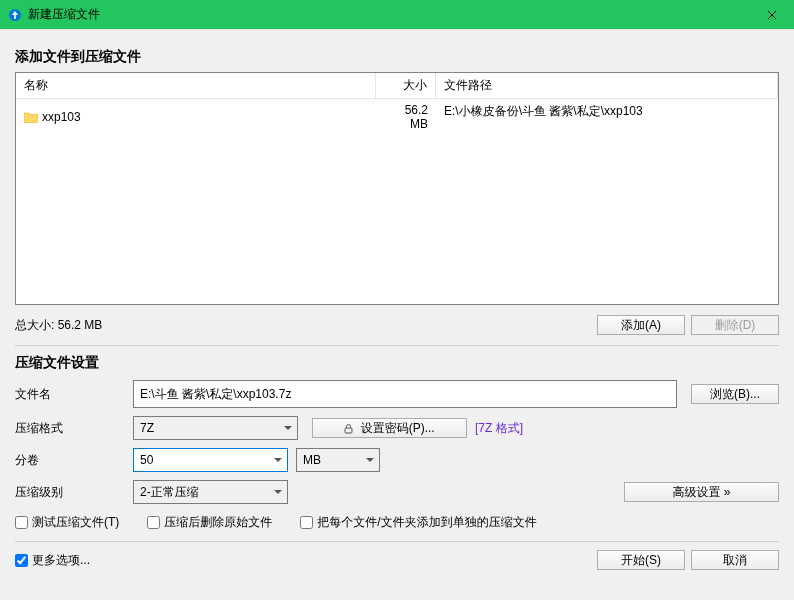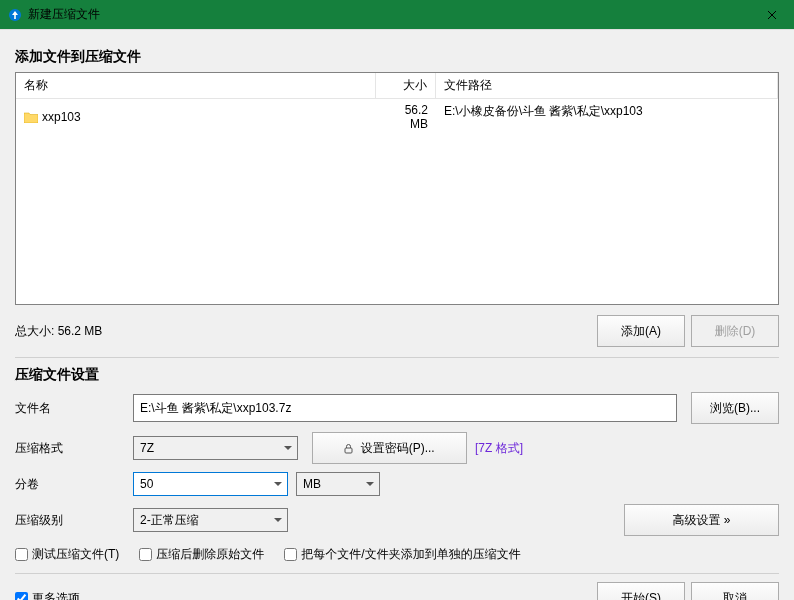--- a/index.html
+++ b/index.html
@@ -1,48 +1,48 @@
 <!DOCTYPE html>
 <html><head>
 <meta charset="utf-8">
 <style>
 * { box-sizing: border-box; margin: 0; padding: 0; }
 body { font-family: "Microsoft YaHei", "Segoe UI", sans-serif; font-size: 12px; color: #000; background: #f0f0f0; width: 794px; height: 600px; overflow: hidden; }
-.titlebar { height: 30px; background: #15803d; display: flex; align-items: center; padding: 0 0 0 8px; border-bottom: 1px solid #e0e0e0; }
+.titlebar { height: 30px; background: #22c55e; display: flex; align-items: center; padding: 0 0 0 8px; border-bottom: 1px solid #e0e0e0; }
 .titlebar-icon { width: 14px; height: 14px; margin-right: 6px; }
 .titlebar-title { flex: 1; font-size: 12px; }
 .titlebar-close { width: 45px; height: 30px; display: flex; align-items: center; justify-content: center; cursor: pointer; }
 .content { padding: 10px 15px; }
 .section-title { font-weight: bold; font-size: 14px; margin: 8px 0 6px 0; }
 .file-table { border: 1px solid #828282; background: #fff; height: 233px; overflow: auto; }
 .file-table-header { display: flex; border-bottom: 1px solid #e5e5e5; background: #fff; }
 .th { padding: 4px 8px; font-size: 12px; border-right: 1px solid #e5e5e5; }
 .th-name { flex: 0 0 360px; }
 .th-size { flex: 0 0 60px; text-align: right; }
 .th-path { flex: 1; }
 .file-row { display: flex; padding: 2px 0; }
 .td { padding: 2px 8px; font-size: 12px; }
 .td-name { flex: 0 0 360px; display: flex; align-items: center; gap: 4px; }
 .td-size { flex: 0 0 60px; text-align: right; }
 .td-path { flex: 1; }
 .folder-icon { display: inline-block; width: 14px; height: 11px; }
 .totals-row { display: flex; align-items: center; margin: 10px 0; }
 .totals-text { flex: 1; }
-.btn { min-width: 88px; height: 32px; background: linear-gradient(#fdfdfd,#ececec); border: 1px solid #acacac; font-size: 12px; cursor: pointer; margin-left: 6px; padding: 0 12px; }
+.btn { min-width: 88px; height: 20px; background: linear-gradient(#fdfdfd,#ececec); border: 1px solid #acacac; font-size: 12px; cursor: pointer; margin-left: 6px; padding: 0 12px; }
 .btn:disabled { color: #a0a0a0; background: #f0f0f0; }
 .hr { border: none; border-top: 1px solid #d0d0d0; margin: 4px 0 8px 0; }
 .form-row { display: flex; align-items: center; margin: 8px 0; gap: 8px; }
 .form-label { flex: 0 0 110px; }
 .text-input { height: 28px; border: 1px solid #7a7a7a; padding: 0 6px; font-size: 12px; background: #fff; }
 .select { height: 24px; border: 1px solid #7a7a7a; background: #f0f0f0; font-size: 12px; padding: 0 20px 0 6px; appearance: none; position: relative; }
 .select-wrap { position: relative; display: inline-block; }
 .select-wrap::after { content: ""; position: absolute; right: 6px; top: 10px; border-left: 4px solid transparent; border-right: 4px solid transparent; border-top: 4px solid #555; pointer-events: none; }
 .select-blue { border: 1px solid #0078d7; background: #fff; }
 .link { color: #6d28d9; cursor: pointer; }
-.checkbox-row { display: flex; align-items: center; gap: 20px; margin: 10px 0; }
+.checkbox-row { display: flex; align-items: center; gap: 28px; margin: 10px 0; }
 .checkbox-label { display: flex; align-items: center; gap: 4px; font-size: 12px; }
 .checkbox { width: 13px; height: 13px; }
 .footer-row { display: flex; align-items: center; margin-top: 6px; }
 .footer-row .checkbox-label { flex: 1; }
 .lock-icon { display: inline-block; vertical-align: -2px; margin-right: 4px; }
 </style>
 </head>
 <body>
 
 <div class="titlebar">

